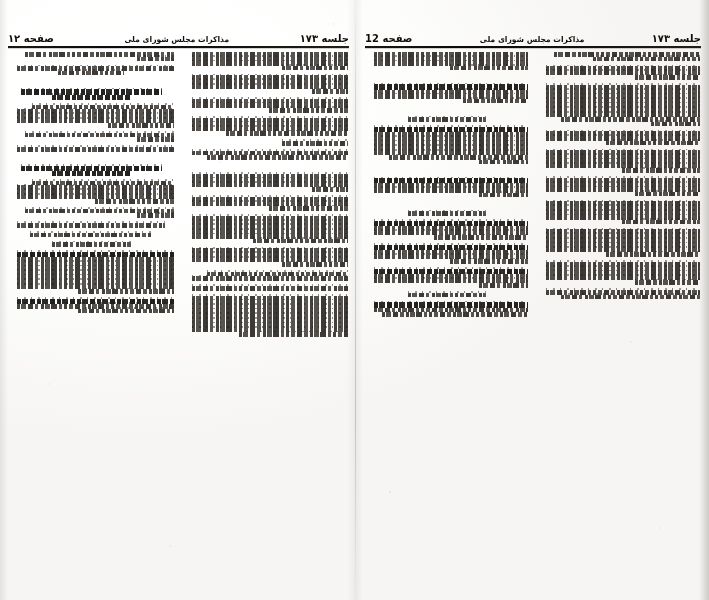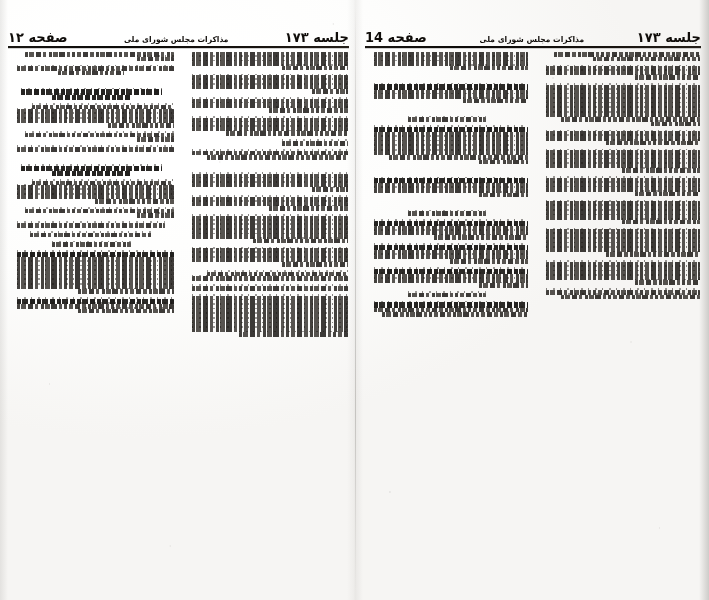--- a/index.html
+++ b/index.html
@@ -47,21 +47,21 @@
   .page{position:relative;height:600px;}
   .page.left{width:352px;}
   .page.right{width:357px;}
 
   
   .runhead{
     position:absolute;left:8px;right:8px;top:27px;height:17px;
     display:flex;align-items:flex-end;justify-content:space-between;
   }
   .runhead .rh{
-    font-size:13px;font-weight:bold;color:#100d0a;
+    font-size:10px;font-weight:bold;color:#100d0a;
     letter-spacing:.1px;white-space:nowrap;line-height:1;
     transform:scaleY(1.05);
   }
   .runhead .rh.center{font-size:7.6px;margin-top:19px;}
   .rule{
     position:absolute;left:8px;right:8px;top:46px;height:2.1px;
     background:linear-gradient(90deg,#1a1713 0%,#0c0a08 30%,#16120e 70%,#241f19 100%);
     box-shadow:0 .5px 0 rgba(0,0,0,.35);
   }
 
@@ -133,21 +133,21 @@
 <div id="scan"></div>
 <div id="speckle"></div>
 
 <div class="spread">
 
   <div class="page left">
 
     <div class="runhead">
       <span class="rh">جلسه ۱۷۳</span>
       <span class="rh center">مذاکرات مجلس شورای ملی</span>
-      <span class="rh">صفحه 14</span>
+      <span class="rh">صفحه 12</span>
     </div>
     <div class="rule"></div>
 
     <div class="cols">
 
       <div class="col">
         <div class="para">
             <div class="ln s90"></div>
             <div class="ln s66"></div>
           </div>

